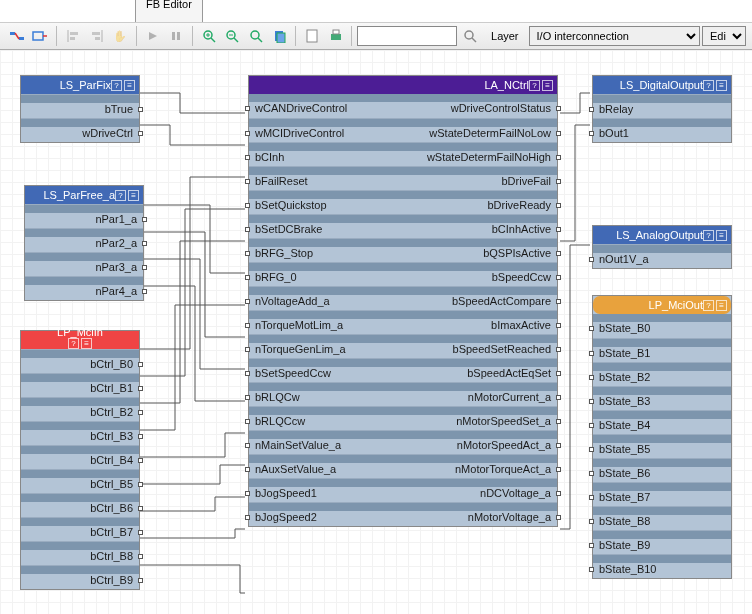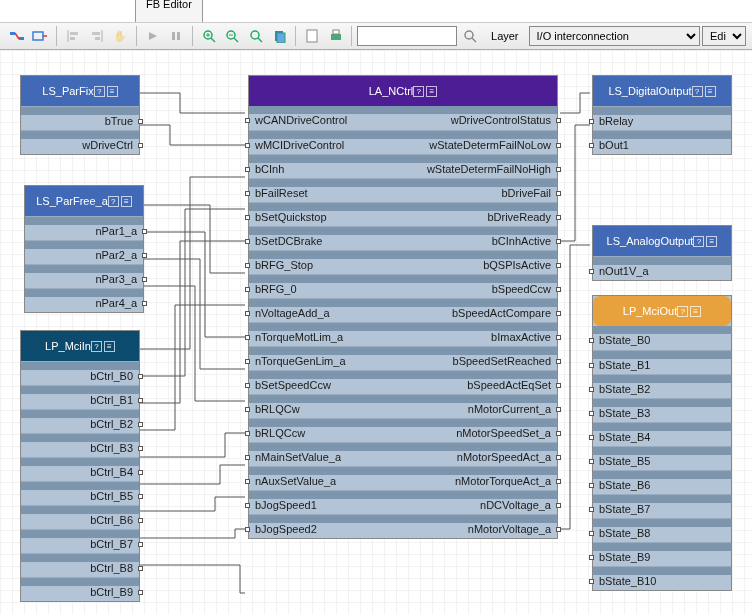--- a/index.html
+++ b/index.html
@@ -7,23 +7,23 @@
 .container { width: 752px; height: 614px; position: relative; background: #fff; }
 .tab-bar { height: 22px; display: flex; align-items: flex-end; padding-left: 135px; }
 .tab { background: #f5f5f5; border: 1px solid #999; border-bottom: none; padding: 12px 10px; font-size: 11px; }
 .toolbar { height: 28px; background: linear-gradient(#f8f8f8,#e8e8e8); border-top: 1px solid #ccc; border-bottom: 1px solid #aaa; display: flex; align-items: center; padding: 0 6px; gap: 2px; }
 .tb-btn { width: 22px; height: 22px; display: flex; align-items: center; justify-content: center; border: 1px solid transparent; border-radius: 2px; cursor: pointer; }
 .tb-sep { width: 1px; height: 20px; background: #bbb; margin: 0 3px; }
 .tb-input { height: 20px; border: 1px solid #888; font-size: 11px; padding: 0 3px; }
 .tb-label { font-size: 11px; margin: 0 8px; }
 .canvas { position: relative; width: 752px; height: 564px; overflow: hidden; background-image: linear-gradient(#f2f2f2 1px, transparent 1px), linear-gradient(90deg, #f2f2f2 1px, transparent 1px); background-size: 12px 12px; }
 .block { position: absolute; border: 1px solid #888; background: #b3c4d6; }
-.block-header { height: 30px; display: flex; align-items: center; justify-content: center; padding: 0 4px; color: #fff; font-size: 11px; font-weight: normal; }
+.block-header { height: 18px; display: flex; align-items: center; justify-content: flex-end; padding: 0 4px; color: #fff; font-size: 11px; font-weight: normal; }
 .hdr-blue { background: #4169b5; }
-.hdr-red { background: #0c4a6e; }
+.hdr-red { background: #ef4444; flex-direction: column; }
 .hdr-purple { background: #4c1d95; }
 .hdr-orange { background: #e8a23d; border-radius: 7px; }
 .hdr-icons { display: flex; gap: 2px; font-size: 9px; }
 .hdr-icon { width: 11px; height: 11px; border: 1px solid rgba(255,255,255,0.7); display: flex; align-items: center; justify-content: center; font-size: 8px; }
 .row { height: 24px; display: flex; align-items: center; border-top: 1px solid #9aacc0; position: relative; }
 .row:first-child { border-top: none; justify-content: space-between; }
 .row-stripe { position: absolute; top: 0; left: 0; right: 0; height: 8px; background: #7d95ad; }
 .port-label { font-size: 11px; color: #1a1a1a; padding: 4px 6px 0 6px; white-space: nowrap; overflow: hidden; text-align: left; width: 100%; z-index: 1; }
 .port-label.right { text-align: right; }
 .dual-row { display: flex; }

